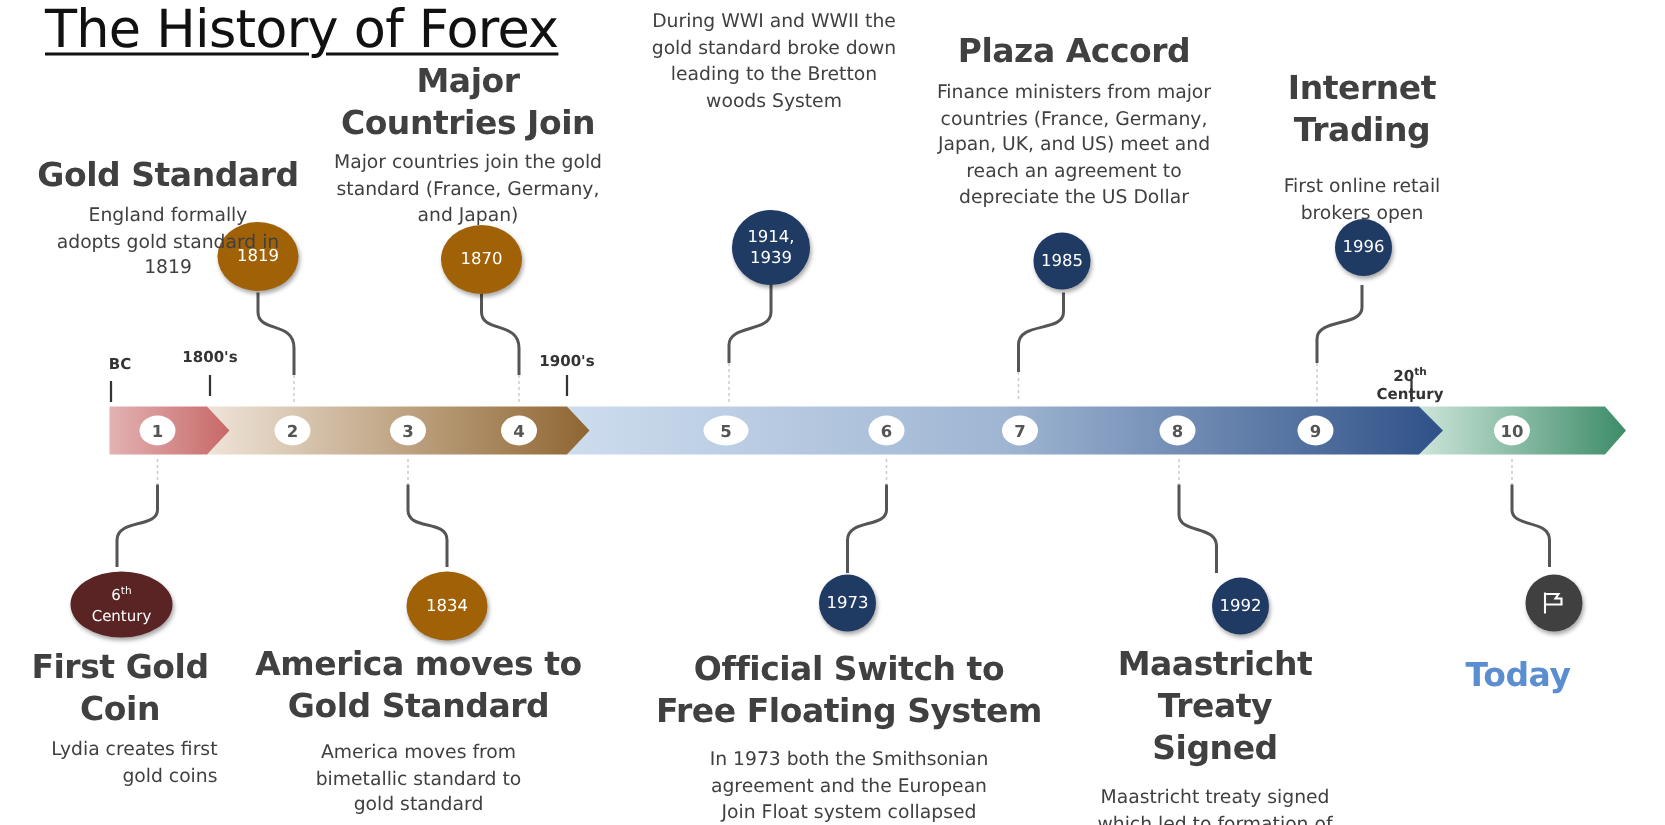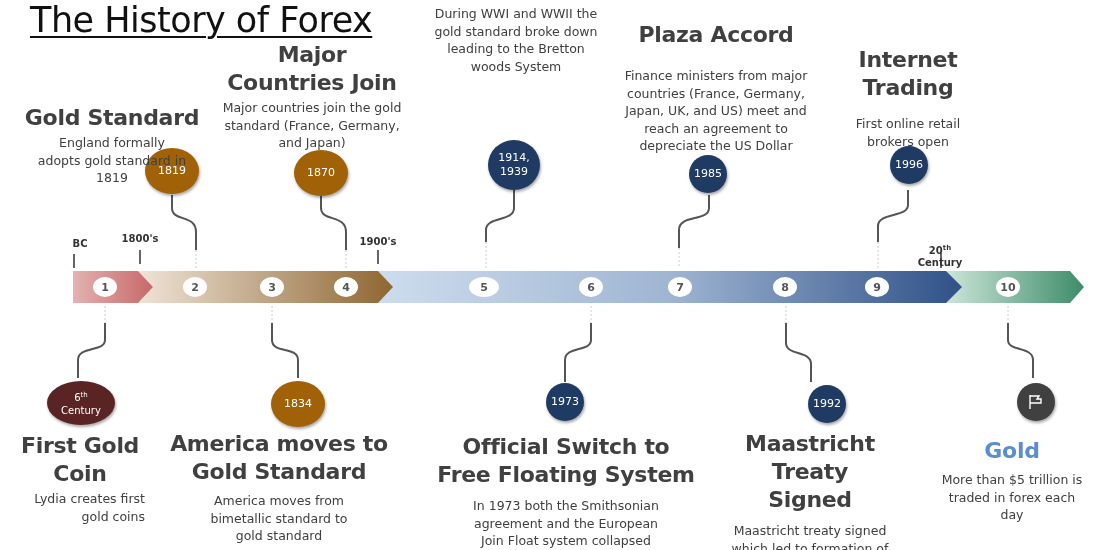--- a/index.html
+++ b/index.html
@@ -126,21 +126,21 @@
 </div>
 <div class="evt" style="left:312px;top:41px;width:200px;text-align:center;">
   <div class="h" style="width:180px;margin:0 auto;">Major Countries Join</div>
   <div class="d">Major countries join the gold standard (France, Germany, and Japan)</div>
 </div>
 <div class="evt" style="left:516px;top:3px;width:180px;">
   <div class="d" style="width:170px;margin:2px auto 0;">During WWI and WWII the gold standard broke down leading to the Bretton woods System</div>
 </div>
 <div class="evt" style="left:716px;top:21px;width:200px;">
   <div class="h">Plaza Accord</div>
-  <div class="d" style="width:190px;margin:18px auto 0;">Finance ministers from major countries (France, Germany, Japan, UK, and US) meet and reach an agreement to depreciate the US Dollar</div>
+  <div class="d" style="width:190px;margin:3px auto 0;">Finance ministers from major countries (France, Germany, Japan, UK, and US) meet and reach an agreement to depreciate the US Dollar</div>
 </div>
 <div class="evt" style="left:908px;top:33px;width:150px;">
   <div class="h" style="width:110px;margin:13px auto;">Internet Trading</div>
   <div class="d" style="width:120px;margin:6px auto 0;">First online retail brokers open</div>
 </div>
 
 <div class="evt" style="left:80px;top:432px;width:150px;">
   <div class="h" style="width:120px;margin:0 auto;">First Gold Coin</div>
   <div class="d" style="width:130px;margin:2px auto 0;text-align:right;">Lydia creates first gold coins</div>
 </div>
@@ -150,15 +150,14 @@
 </div>
 <div class="evt" style="left:566px;top:433px;width:260px;">
   <div class="h">Official Switch to Free Floating System</div>
   <div class="d" style="width:200px;margin:8px auto 0;">In 1973 both the Smithsonian agreement and the European Join Float system collapsed</div>
 </div>
 <div class="evt" style="left:810px;top:430px;width:180px;">
   <div class="h" style="width:160px;margin:0 auto;">Maastricht Treaty Signed</div>
   <div class="d" style="width:180px;margin:8px auto 0;">Maastricht treaty signed which led to formation of the Eurozone and the Euro</div>
 </div>
 <div class="evt today" style="left:1012px;top:437px;width:160px;">
-  <div class="h">Gold</div>
-  <div class="d" style="width:150px;margin:6px auto 0;">More than $5 trillion is traded in forex each day</div>
+  <div class="h">Today</div>
 </div>
 
 </body></html>

